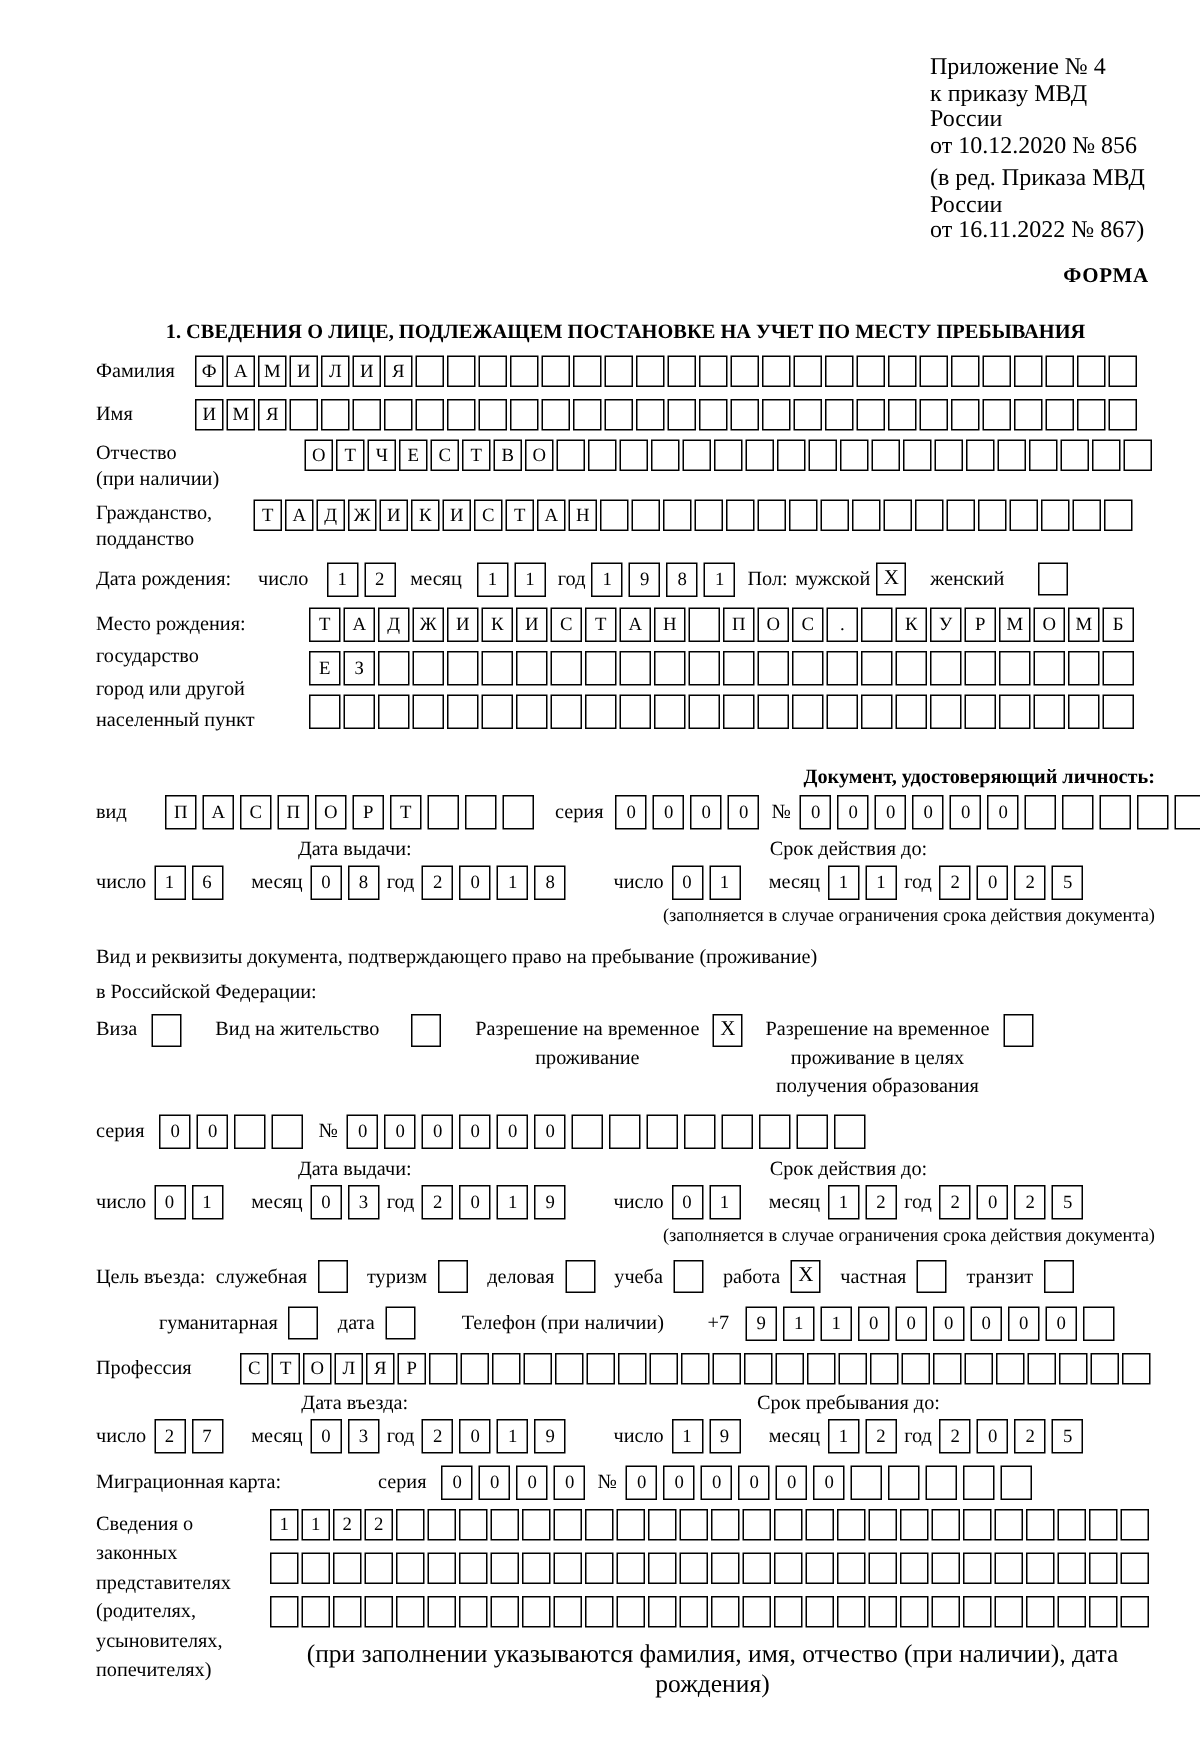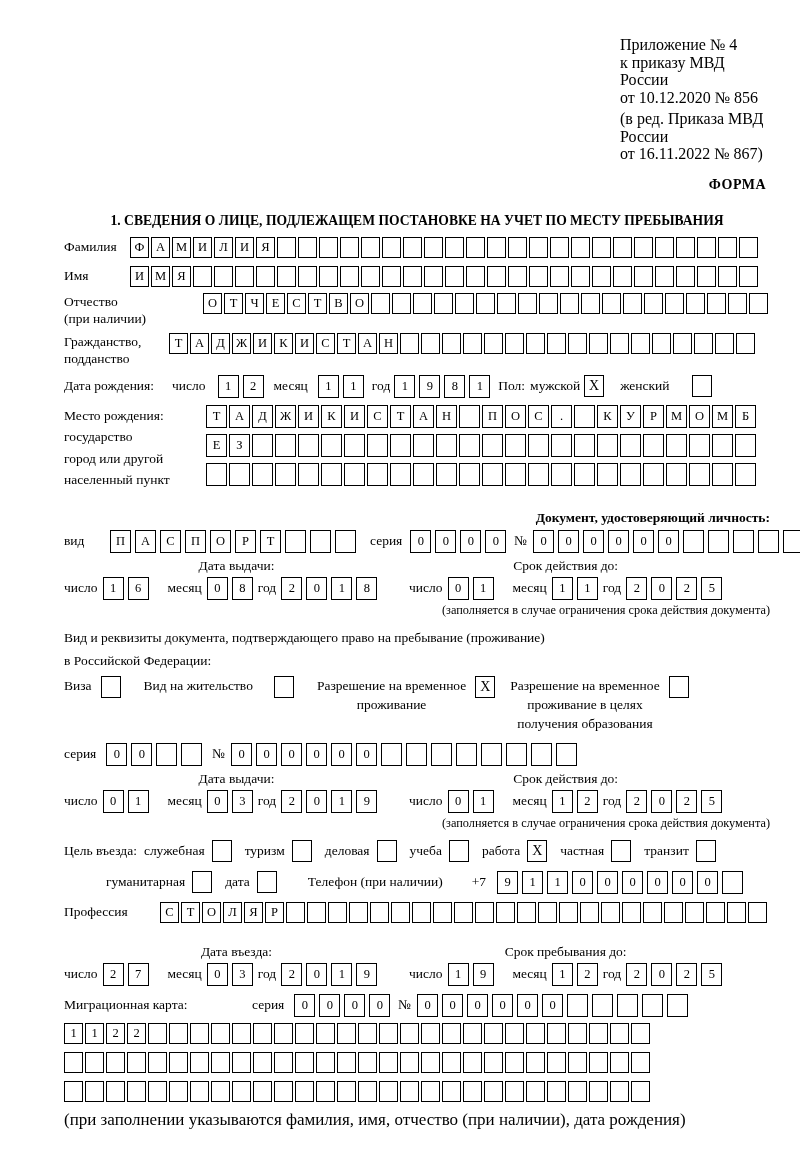--- a/index.html
+++ b/index.html
@@ -597,21 +597,21 @@
         <span class="cell"></span>
         <span class="cell"></span>
         <span class="cell"></span>
         <span class="cell"></span>
         <span class="cell"></span>
         <span class="cell"></span>
         <span class="cell"></span>
       </span>
   </div>
 
-  <div class="dpair" style="margin-top:21px">
+  <div class="dpair" style="margin-top:4px">
     <div class="dgroup left">
       <div class="dhead">Дата въезда:</div>
       <div class="dline">
         <span>число</span>
         <span class="cells num">
             <span class="cell">2</span>
             <span class="cell">7</span>
           </span>
         <span class="gapl">месяц</span>
         <span class="cells num">
@@ -670,20 +670,28 @@
         <span class="cell">0</span>
         <span class="cell"></span>
         <span class="cell"></span>
         <span class="cell"></span>
         <span class="cell"></span>
         <span class="cell"></span>
       </span>
   </div>
 
   <div class="reps">
+    <div class="repl">
+      <div>Сведения о</div>
+      <div>законных</div>
+      <div>представителях</div>
+      <div>(родителях,</div>
+      <div>усыновителях,</div>
+      <div>попечителях)</div>
+    </div>
     <div class="repc">
       <span class="cells">
           <span class="cell">1</span>
           <span class="cell">1</span>
           <span class="cell">2</span>
           <span class="cell">2</span>
           <span class="cell"></span>
           <span class="cell"></span>
           <span class="cell"></span>
           <span class="cell"></span>

